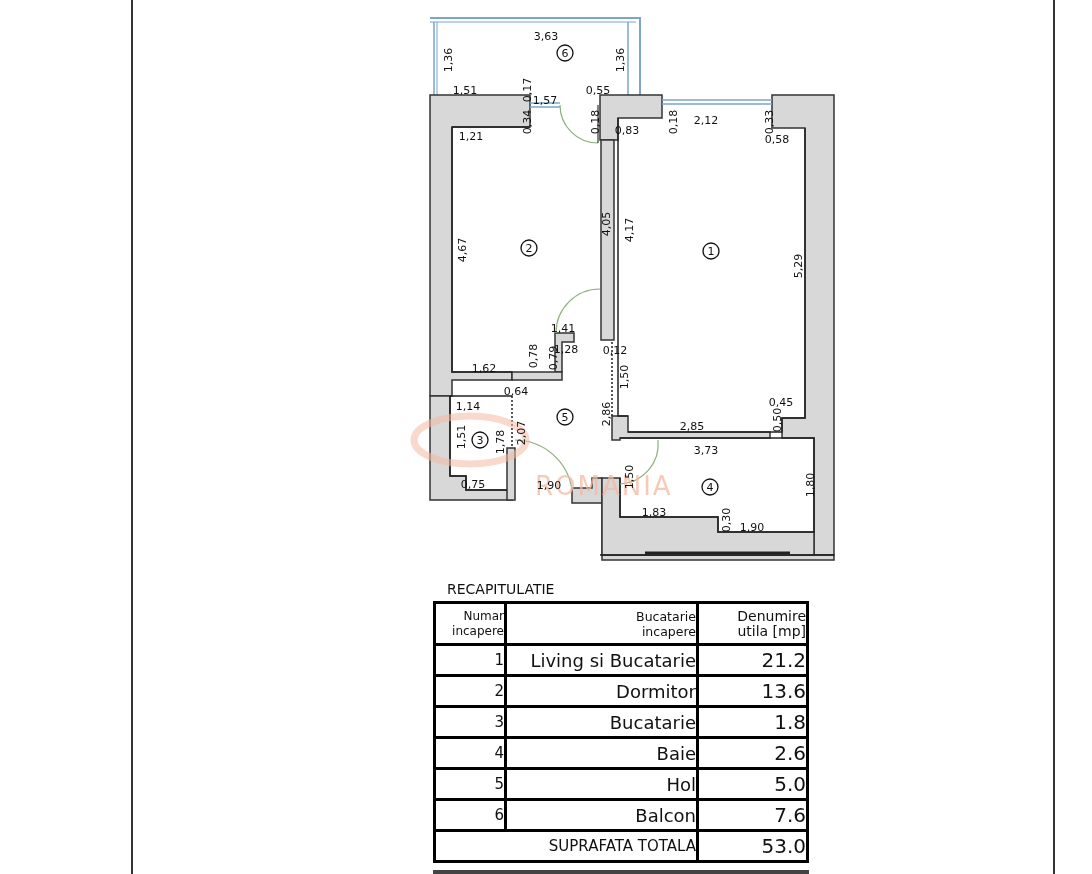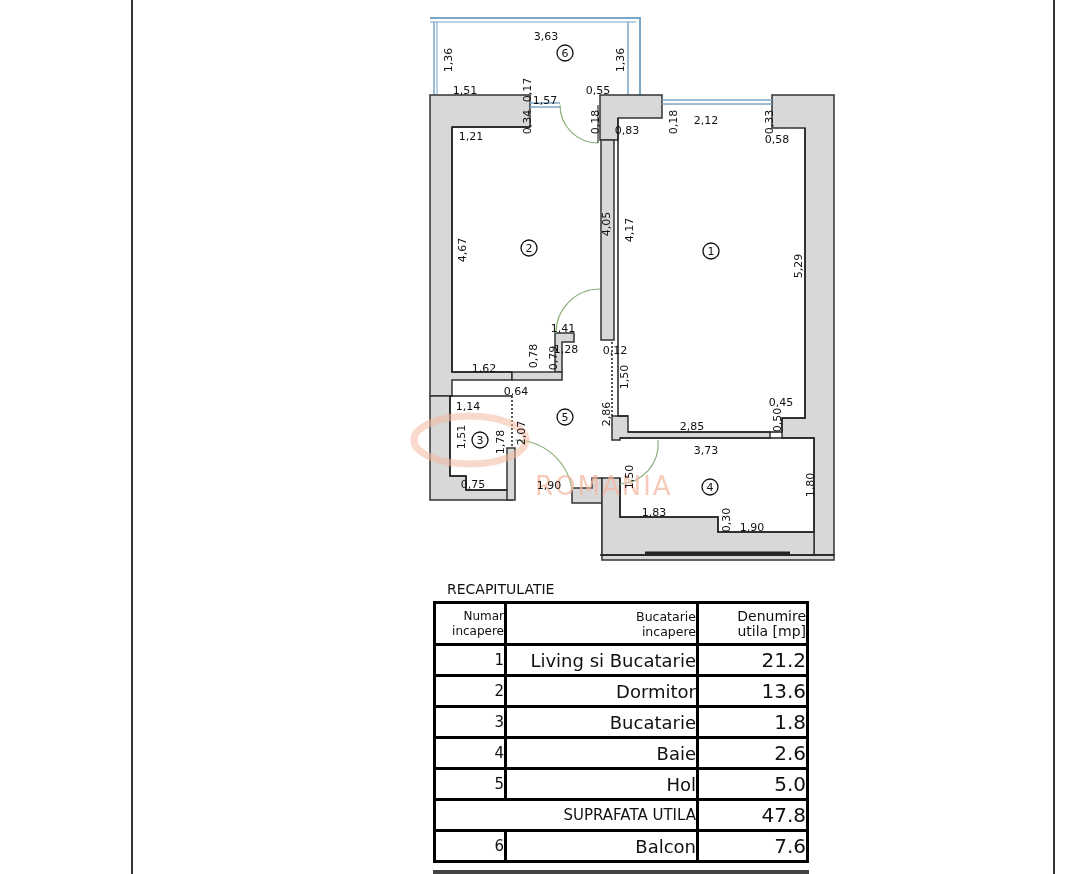--- a/index.html
+++ b/index.html
@@ -212,23 +212,23 @@
       <td class="num">4</td>
       <td class="name">Baie</td>
       <td class="area">2.6</td>
     </tr>
     <tr>
       <td class="num">5</td>
       <td class="name">Hol</td>
       <td class="area">5.0</td>
     </tr>
     <tr>
-      <td colspan="2" class="total">SUPRAFATA UTILA</td>
-      <td class="area">47.8</td>
-    </tr>
-    <tr>
       <td class="num">6</td>
       <td class="name">Balcon</td>
       <td class="area">7.6</td>
     </tr>
+    <tr>
+      <td colspan="2" class="total">SUPRAFATA TOTALA</td>
+      <td class="area">53.0</td>
+    </tr>
   </tbody>
 </table>
 <div class="bottom-bar"></div>
 
 </body></html>

